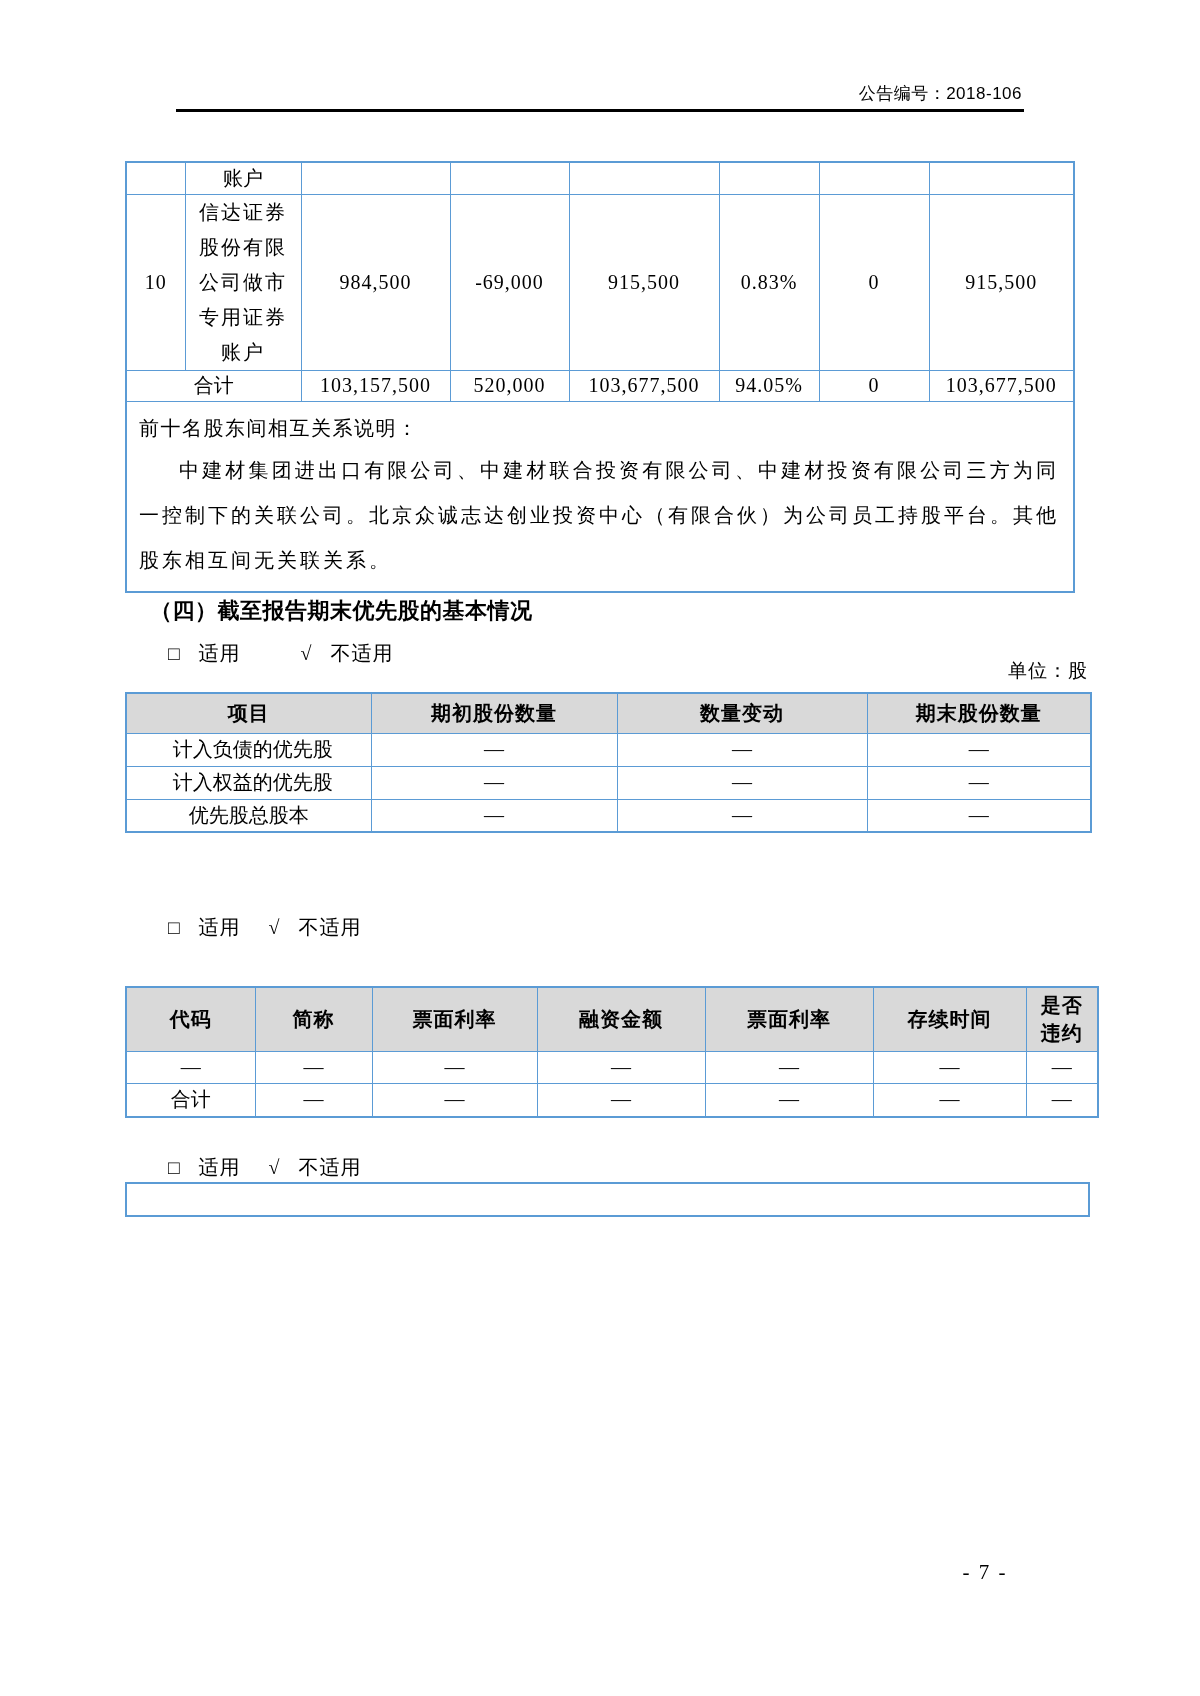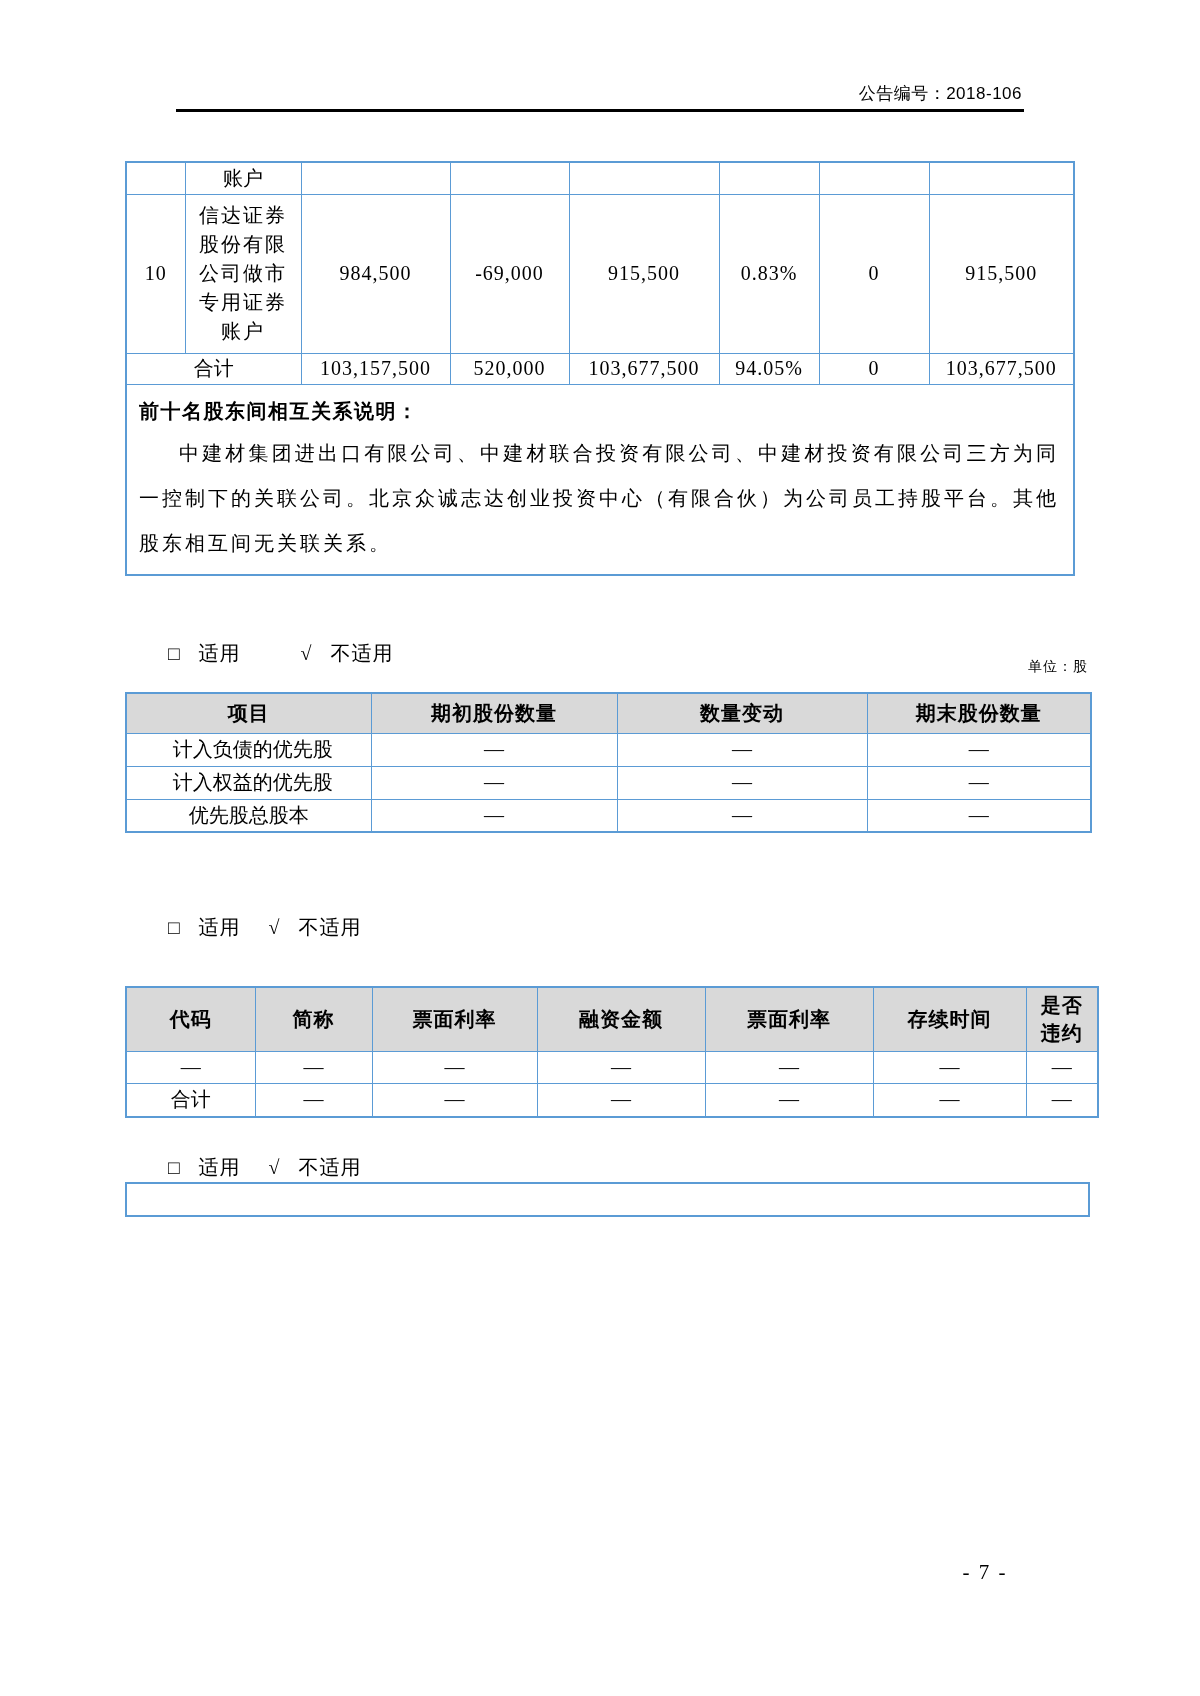--- a/index.html
+++ b/index.html
@@ -24,38 +24,38 @@
   .gray { background:#d9d9d9; }
   .bold { font-weight:bold; }
   .left { text-align:left; padding-left:8px !important; }
   .num  { letter-spacing:1px; }
 
   
   #t1 { left:125px; top:161px; width:948px; }
   #t1 .h32 { height:32px; }
   #t1 .h159 { height:159px; }
   #t1 .h31 { height:31px; }
-  #t1 .name-cell { line-height:29px; letter-spacing:2px; padding:0 7px; }
+  #t1 .name-cell { line-height:35px; letter-spacing:2px; padding:0 7px; }
   #t1 .note-cell { text-align:left; vertical-align:top; padding:6px 14px 8px 12px; height:165px; }
-  #t1 .note-title { font-size:20px; letter-spacing:1.5px; line-height:40px;font-weight:bold; }
+  #t1 .note-title { font-size:20px; letter-spacing:1.5px; line-height:40px; }
   #t1 .note-body { margin:0; text-indent:2em; font-size:20px; letter-spacing:3px;
     line-height:45px; text-align:justify; }
 
   
   .sec-title {
     position:absolute; left:150px;
     font-family:"Liberation Sans","DejaVu Sans",sans-serif;
     font-weight:bold; font-size:22px; letter-spacing:0.5px;
   }
   .apply-line { position:absolute; left:168px; font-size:20px; letter-spacing:1px; }
   .apply-line .cb { font-size:19px; margin-right:18px; }
   .apply-line .ck { margin-right:18px; }
   .gap-wide { margin-left:60px; }
   .gap-narrow { margin-left:28px; }
-  .unit { position:absolute; left:125px; width:963px; text-align:right; font-size:14px; letter-spacing:1px; }
+  .unit { position:absolute; left:125px; width:963px; text-align:right; font-size:19px; letter-spacing:1px; }
 
   
   #t2 { left:125px; top:692px; width:965px; }
   #t2 .hh { height:40px;padding-left:24px; }
   #t2 .hr { height:33px; }
   #t2 th { font-family:"Liberation Sans","DejaVu Sans",sans-serif; font-weight:bold; letter-spacing:1px; }
 
   
   #t3 { left:125px; top:986px; width:972px; }
   #t3 .hh { height:64px; }
@@ -126,20 +126,21 @@
     </tr>
     <tr>
       <td colspan="8" class="note-cell">
         <div class="note-title">前十名股东间相互关系说明：</div>
         <p class="note-body">中建材集团进出口有限公司、中建材联合投资有限公司、中建材投资有限公司三方为同一控制下的关联公司。北京众诚志达创业投资中心（有限合伙）为公司员工持股平台。其他股东相互间无关联关系。</p>
       </td>
     </tr>
   </tbody>
     </table>
 
+  <div class="sec-title" style="top:596px">（四）截至报告期末优先股的基本情况</div>
   <div class="apply-line" style="top:640px">
     <span class="cb">□</span><span>适用</span><span class="ck gap-wide">√</span><span>不适用</span>
   </div>
   <div class="unit" style="top:658px">单位：股</div>
 
   <table class="t" id="t2">
     <colgroup>
       <col style="width:245px">
         <col style="width:246px">
         <col style="width:250px">

